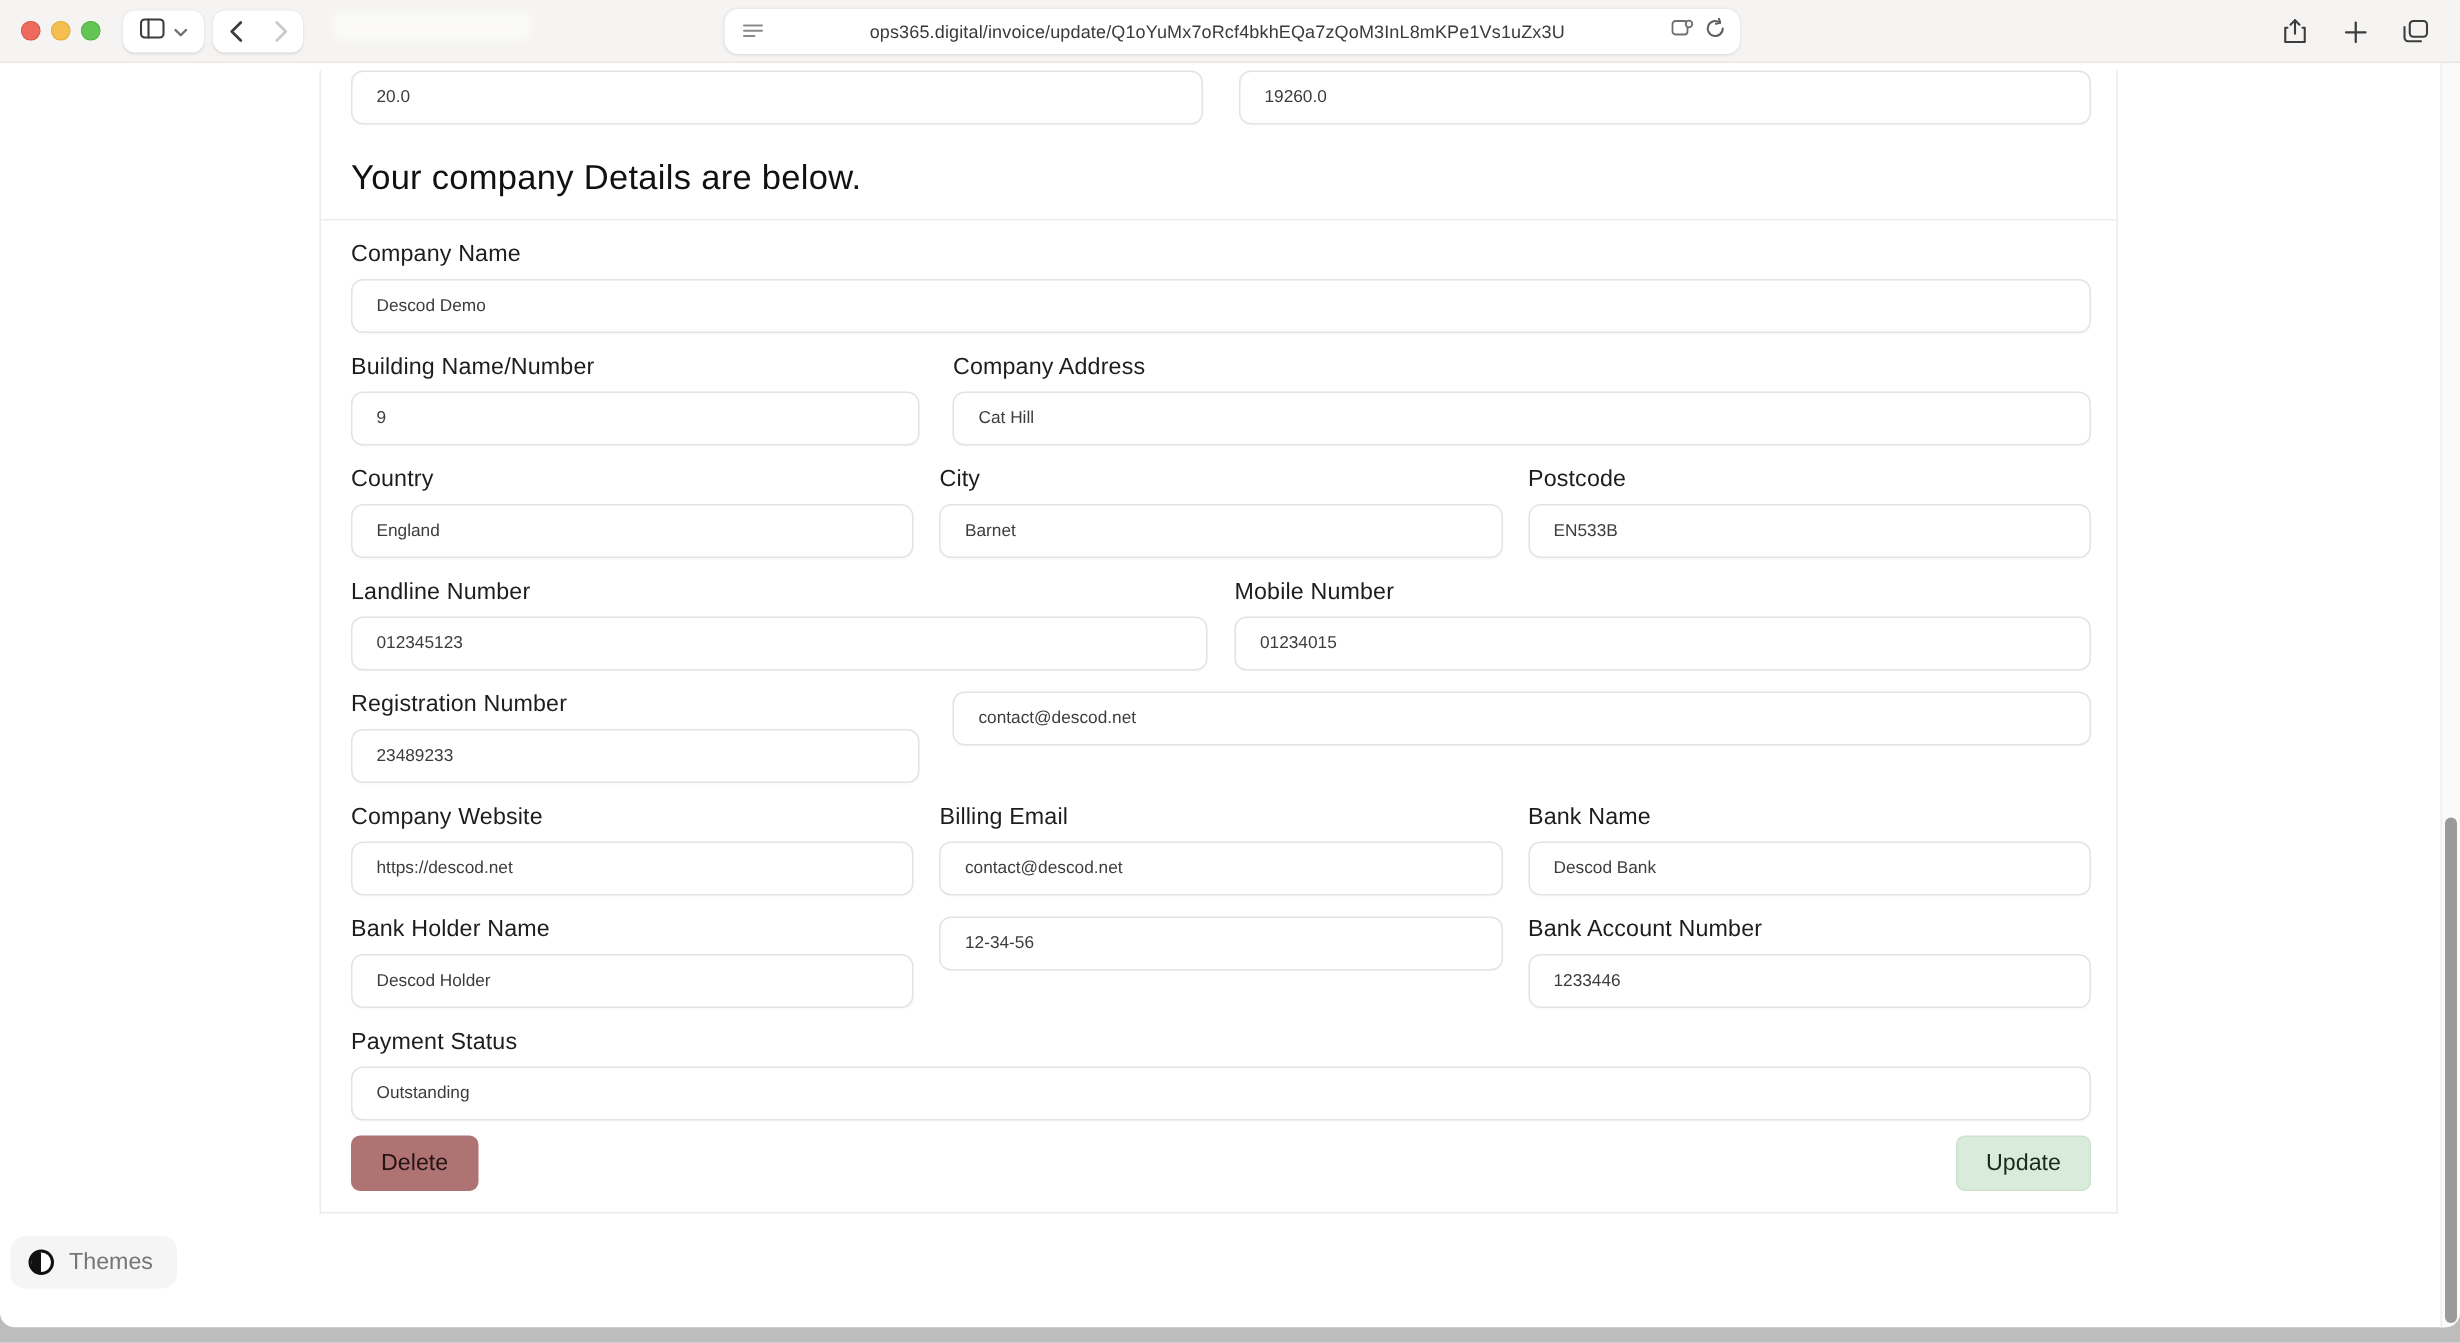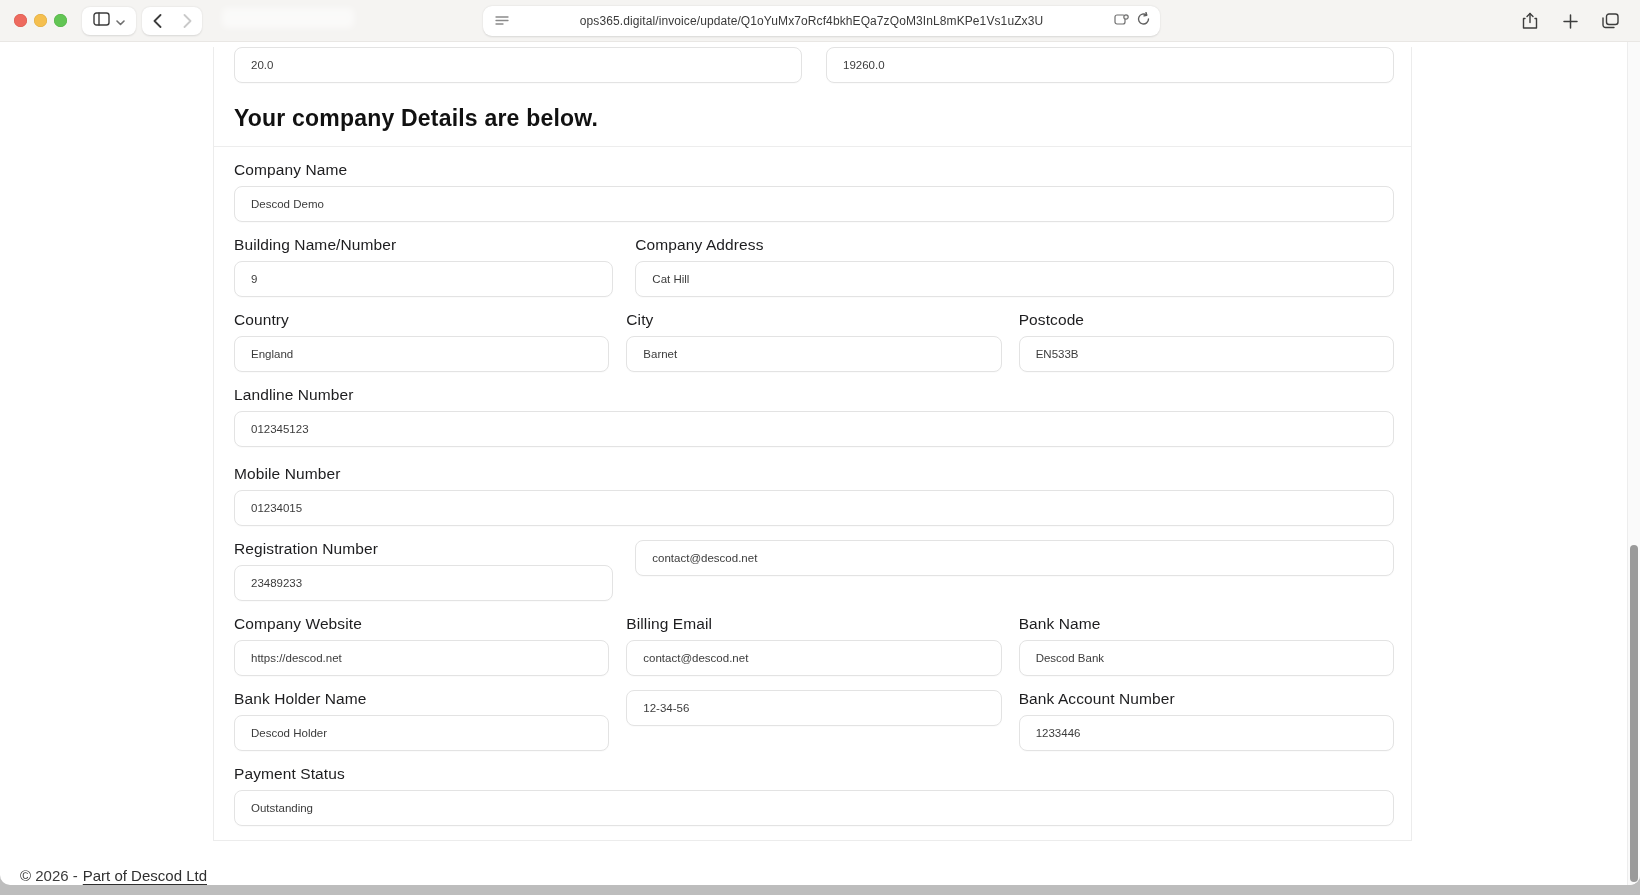--- a/index.html
+++ b/index.html
@@ -67,28 +67,28 @@
   .card {
     width: 1199px; margin-left: 213px;
     border: 1px solid #ececec; border-top: none;
     background: #ffffff;
     padding: 0 17px 14px 20px;
   }
   .partial-row {
     margin-top: -11px;
     display: grid; grid-template-columns: 1fr 1fr; gap: 24px;
   }
-  .heading { margin-top: 22px; font-size: 23px; line-height: 26px; font-weight: 700; color: #111111;
+  .heading { margin-top: 22px; font-size: 23px; line-height: 26px; font-weight: 400; color: #111111;
              letter-spacing: 0.2px; }
   .divider { margin: 15px -17px 0 -20px; border-top: 1px solid #ededed; }
 
   .row { display: grid; margin-top: 14px; }
   .row:first-of-type { margin-top: 17px; }
   .cols-1 { grid-template-columns: 1fr; }
-  .cols-2 { grid-template-columns: 1fr; gap: 18px; }
+  .cols-2 { grid-template-columns: 1fr 1fr; gap: 18px; }
   .cols-1-2 { grid-template-columns: 1fr 2fr; gap: 22px; }
   .cols-3 { grid-template-columns: 1fr 1fr 1fr; gap: 17px; }
 
   .label { font-size: 15.5px; color: #1d1d1f; line-height: 18px; letter-spacing: 0.1px; }
   .field .label { margin-bottom: 7px; }
   .input {
     width: 100%; height: 36px;
     border: 1px solid #e3e3e3; border-radius: 8px;
     background: #ffffff;
     font-family: "Liberation Sans", sans-serif;
@@ -317,26 +317,26 @@
         </div>
       </div>
 
       <div class="row cols-1">
         <div class="field">
           <div class="label">Payment Status</div>
           <input class="input" type="text" readonly="" value="Outstanding" style="">
         </div>
       </div>
 
-    </div>
-
-    <div class="footer">
-      <span>© 2026 -</span>
-      <span class="footer-link">Part of Descod Ltd</span>
-    </div>
+      <div class="btn-row">
+        <button class="btn btn-delete">Delete</button>
+        <button class="btn btn-update">Update</button>
+      </div>
+    </div>
+
 
     <button class="themes-btn">
       <span class="contrast-circle"></span>
       <span>Themes</span>
     </button>
   </div>
 
   <div class="scroll-track">
     <div class="scroll-thumb"></div>
   </div>

